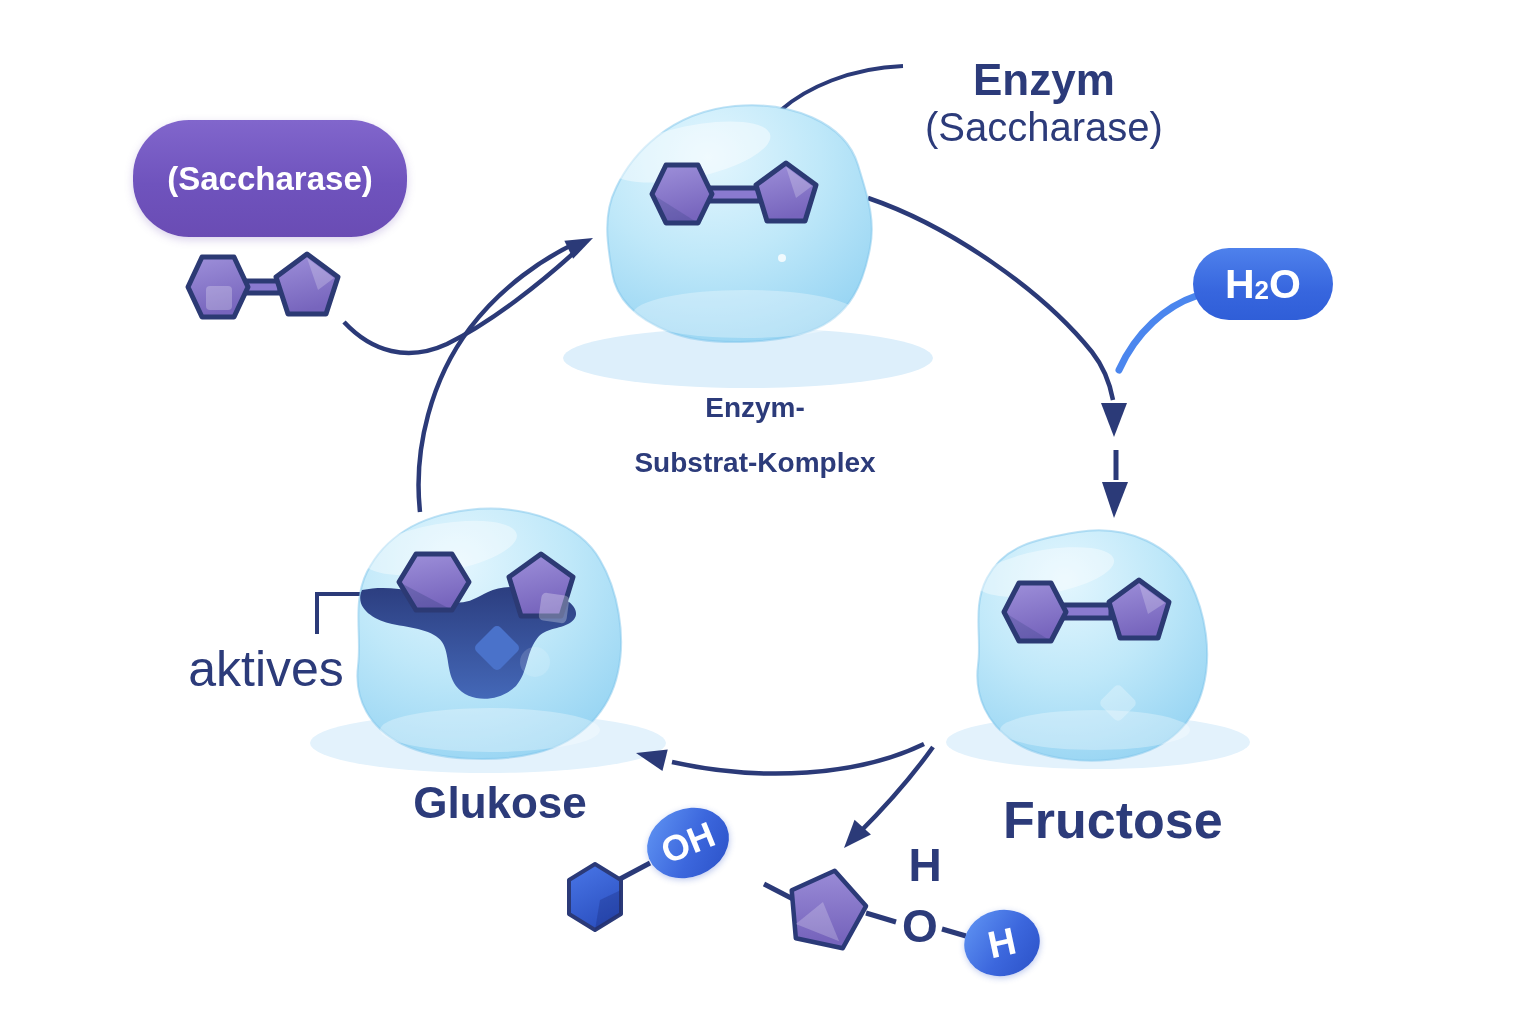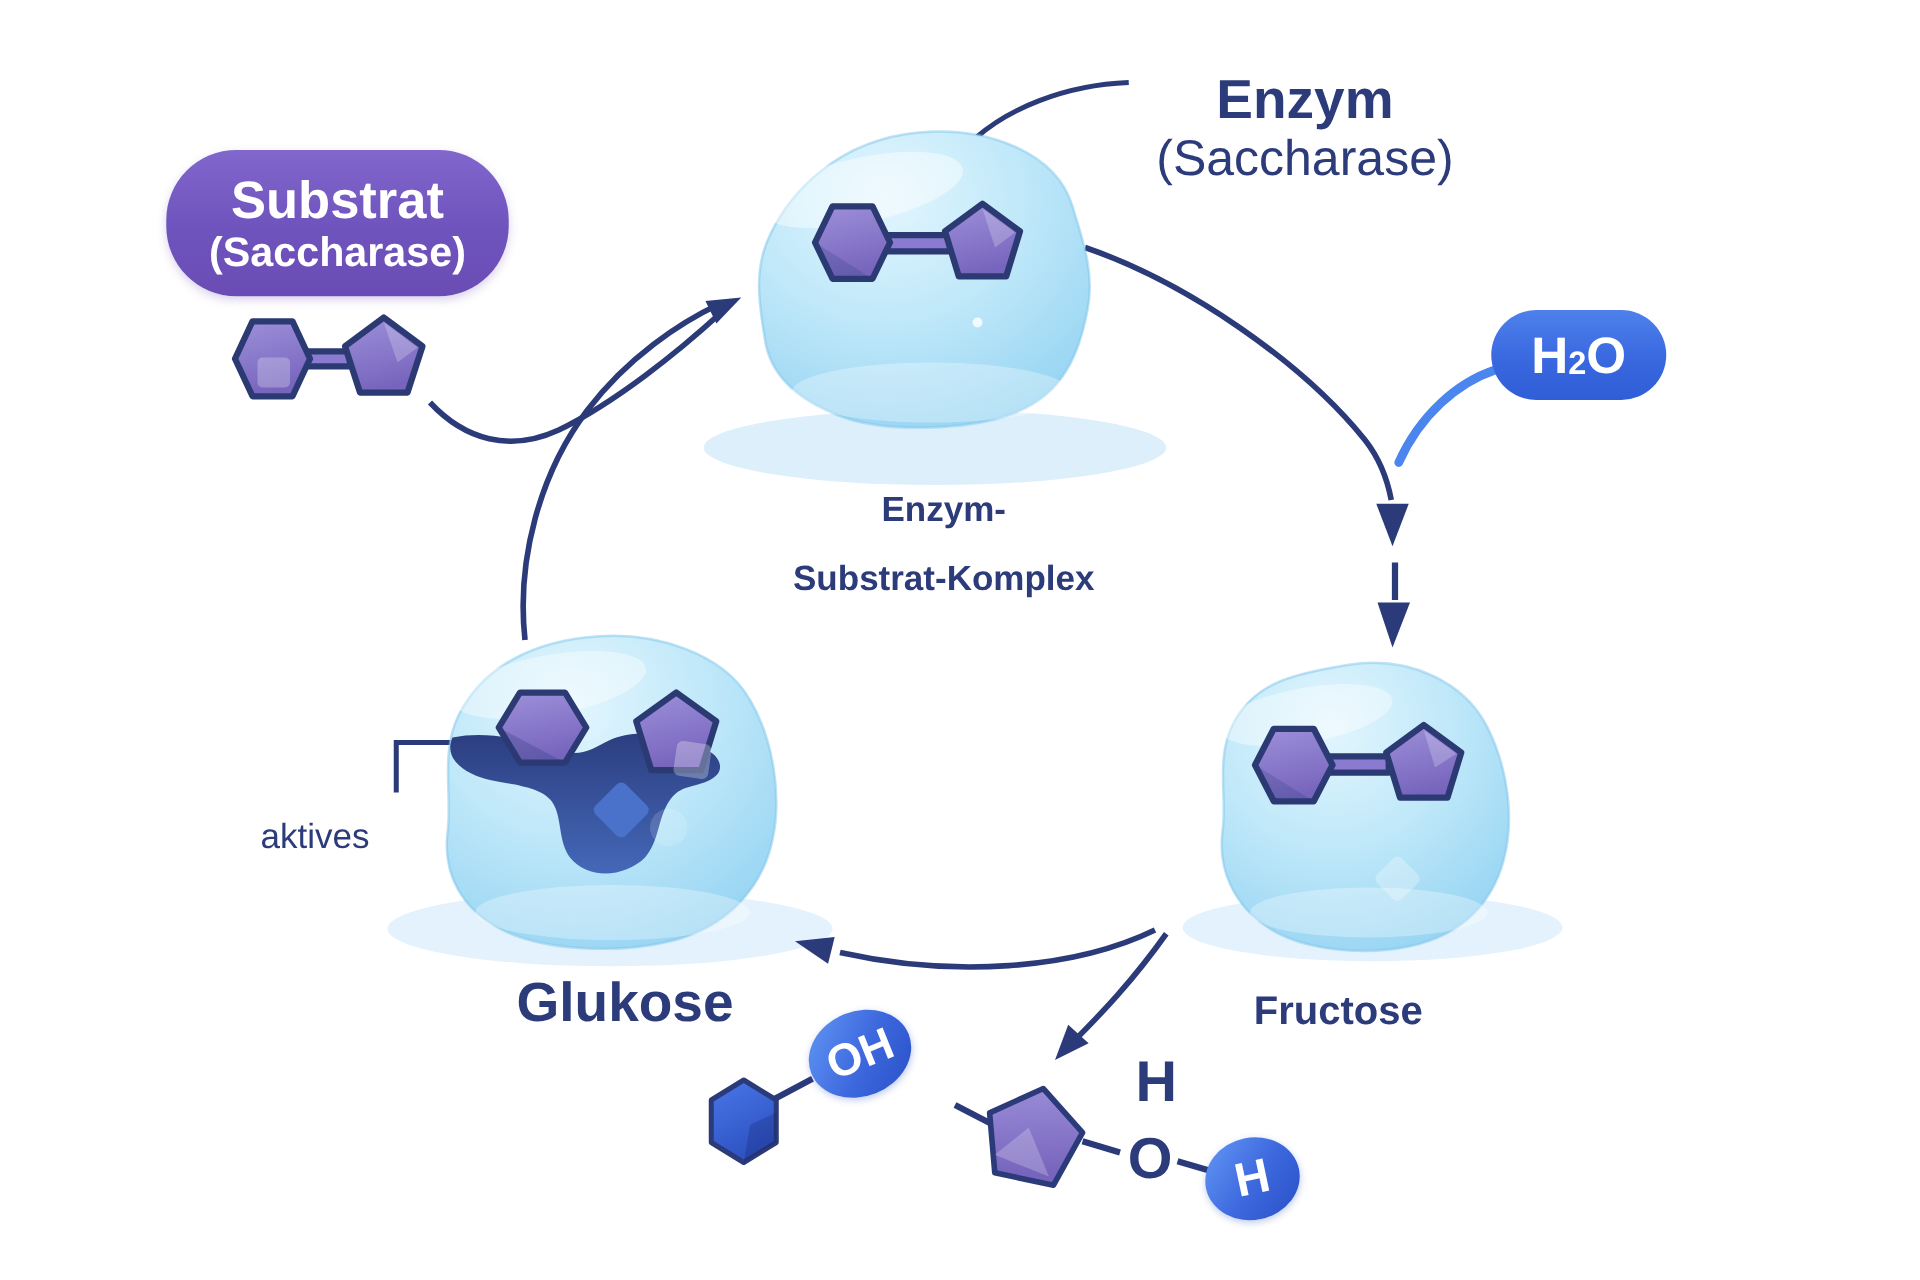--- a/index.html
+++ b/index.html
@@ -15,23 +15,23 @@
   .substrate-badge .t1{font-size:42px;font-weight:bold;line-height:46px;}
   .substrate-badge .t2{font-size:33px;font-weight:600;line-height:38px;}
   .water-badge{left:1193px;top:248px;width:140px;height:72px;border-radius:37px;flex-direction:row;
          background:linear-gradient(180deg,#4e81ec 0%,#3766de 60%,#2f5ed8 100%);
          font-size:41px;font-weight:bold;}
   .water-badge sub{font-size:26px;transform:translateY(6px);}
   .enzyme-label{left:925px;top:56px;text-align:center;}
   .enzyme-label .t1{font-size:44px;font-weight:bold;line-height:48px;}
   .enzyme-label .t2{font-size:40px;font-weight:normal;line-height:46px;}
   .complex-label{left:545px;top:380px;width:420px;text-align:center;font-size:28px;font-weight:bold;line-height:55px;}
-  .active-site-label{left:162px;top:644px;width:180px;text-align:center;font-size:28px;font-weight:normal;line-height:50px;}
+  .active-site-label{left:176px;top:644px;width:180px;text-align:center;font-size:50px;font-weight:normal;line-height:50px;}
   .glucose-label{left:400px;top:778px;width:200px;text-align:center;font-size:44px;font-weight:bold;}
-  .fructose-label{left:1003px;top:790px;width:200px;text-align:left;font-size:32px;font-weight:bold;}
+  .fructose-label{left:1003px;top:790px;width:200px;text-align:left;font-size:52px;font-weight:bold;}
   .atom{position:absolute;font-size:46px;font-weight:600;color:#2c3b7a;text-align:center;}
   .atom-h{left:903px;top:838px;width:44px;}
   .atom-o{left:898px;top:899px;width:44px;}
   .oval{position:absolute;display:flex;align-items:center;justify-content:center;border-radius:50%;
         color:#fff;font-weight:bold;
         background:linear-gradient(135deg,#6398f5 0%,#3c67dd 55%,#2a50c6 100%);
         box-shadow:0 2px 6px rgba(42,80,198,0.3);}
   .oval-oh{left:646px;top:809px;width:84px;height:68px;transform:rotate(-22deg);font-size:36px;}
   .oval-h{left:964px;top:910px;width:76px;height:66px;transform:rotate(-12deg);font-size:38px;}
 </style>
@@ -170,21 +170,20 @@
     <g transform="rotate(12 827 907)">
       <polygon points="827,870 865,898 851,944 803,944 789,898" fill="url(#purpleG)" stroke="#2b3a78" stroke-width="4.5" stroke-linejoin="round"></polygon>
       <polygon points="800,930 846,938 822,903" fill="rgba(255,255,255,0.22)"></polygon>
     </g>
     <line x1="866" y1="913" x2="896" y2="922" stroke="#2b3a78" stroke-width="5"></line>
     <line x1="942" y1="929" x2="966" y2="936" stroke="#2b3a78" stroke-width="5"></line>
   </g>
 </svg>
 
 <div class="badge substrate-badge">
-  <div class="t1">Substrat</div>
   <div class="t2">(Saccharase)</div>
 </div>
 
 <div class="lbl enzyme-label">
   <div class="t1">Enzym</div>
   <div class="t2">(Saccharase)</div>
 </div>
 
 <div class="badge water-badge">
   <span>H</span>

